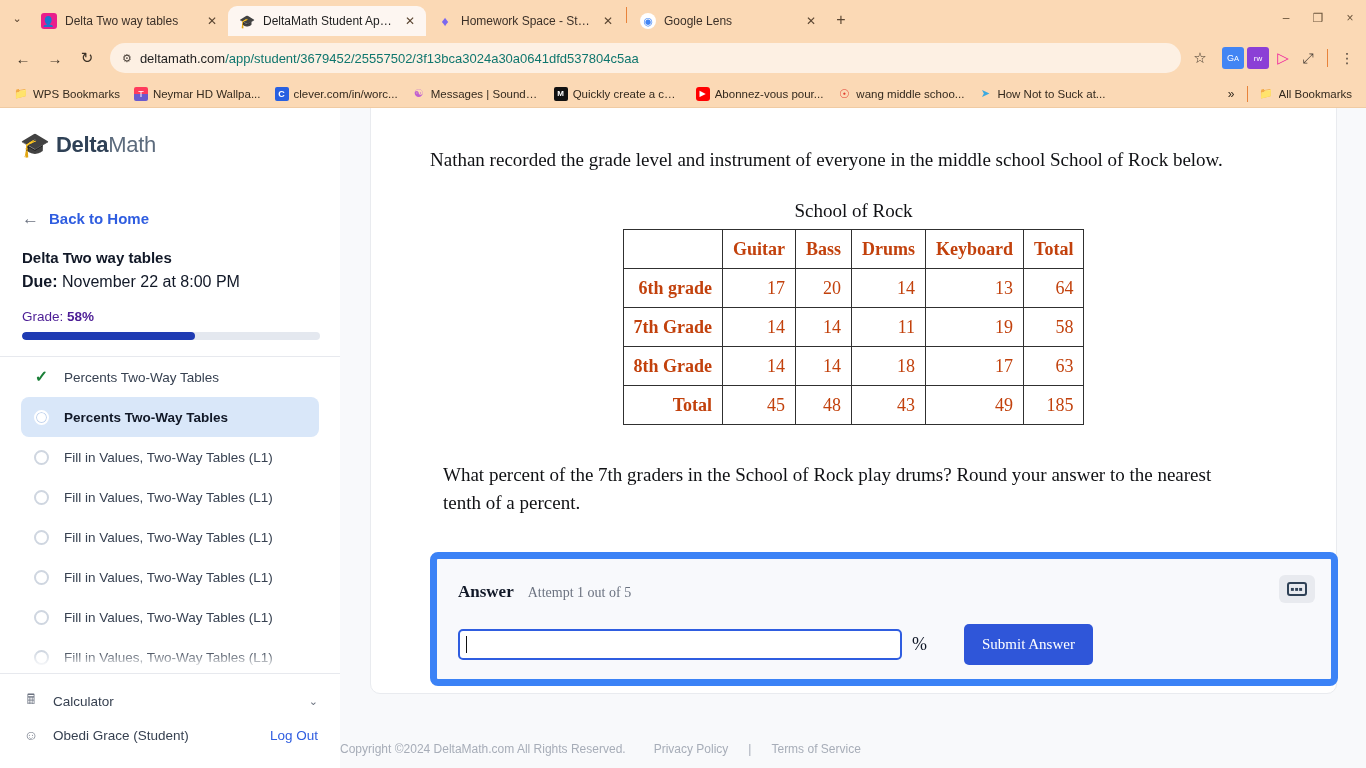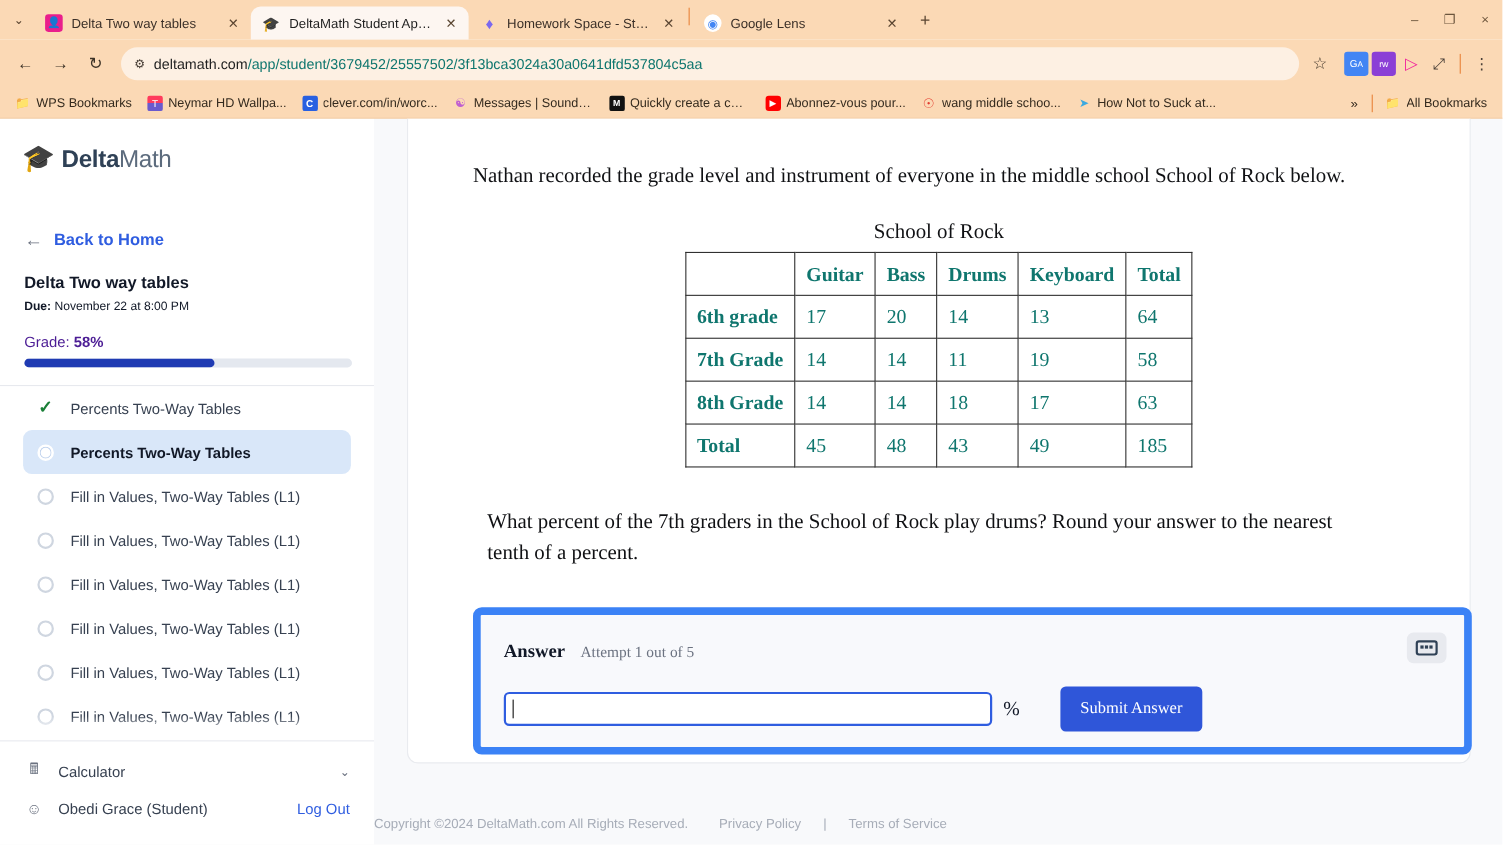--- a/index.html
+++ b/index.html
@@ -102,21 +102,21 @@
   .logo-text { font-size: 22px; letter-spacing: -0.3px; color: #36475c; }
   .logo-text b { font-weight: 700; color: #2f4156; }
   .logo-text span { font-weight: 400; color: #5c6b7d; }
 
   .back-home { display: flex; align-items: center; gap: 10px; padding: 0 0 0 22px; margin-top: 52px; }
   .back-arrow { font-size: 17px; color: #6b7280; line-height: 1; }
   .back-label { color: #2f5de0; font-weight: 700; font-size: 15px; }
 
   .assign { padding: 22px 20px 0 22px; }
   .assign-title { font-size: 15px; font-weight: 700; color: #111827; }
-  .assign-due { font-size: 11px; color: #111827; margin-top: 7px; }
+  .assign-due { font-size: 16px; color: #111827; margin-top: 7px; }
   .assign-due b { font-weight: 700; }
   .grade-line { font-size: 13.5px; color: #4c1d95; margin-top: 18px; }
   .grade-line b { font-weight: 700; }
   .progress-outer { height: 8px; background: #e4e8ef; border-radius: 5px; margin-top: 8px;
                     width: 298px; overflow: hidden; }
   .progress-inner { height: 100%; background: #1f3bb3; border-radius: 5px; }
 
   .probs { margin-top: 16px; border-top: 1px solid #e7e9ee; overflow: hidden; flex: 1;
            position: relative; }
   .prob {
@@ -147,21 +147,21 @@
     padding: 0 30px;
   }
 
   .q-serif { font-family: "Liberation Serif", serif; }
   .prompt { font-size: 19px; color: #101114; padding: 68px 0 0 29px; }
 
   .table-title { text-align: center; font-size: 19px; color: #101114; margin-top: 29px; }
   .tbl-wrap { display: flex; justify-content: center; margin-top: 7px; }
   table.rock { border-collapse: collapse; font-family: "Liberation Serif", serif; }
   table.rock td, table.rock th {
-    border: 1px solid #303030; text-align: left; font-size: 18px; color: #0f766e;
+    border: 1px solid #303030; text-align: right; font-size: 18px; color: #c2410c;
     font-weight: 400; padding: 0 10px; height: 39px; min-width: 48px;
   }
   table.rock th { font-weight: 700; font-size: 18px; }
   table.rock td.rowhead { font-weight: 700; min-width: 86px; }
   table.rock th.corner { min-width: 96px; }
 
   .question { font-size: 19px; color: #101114; padding: 36px 55px 0 42px; line-height: 1.45; }
 
   .answer-panel {
     margin: 36px 0 0 29px; background: #f8f9fc; border: 7px solid #3b82f6; border-radius: 8px;

